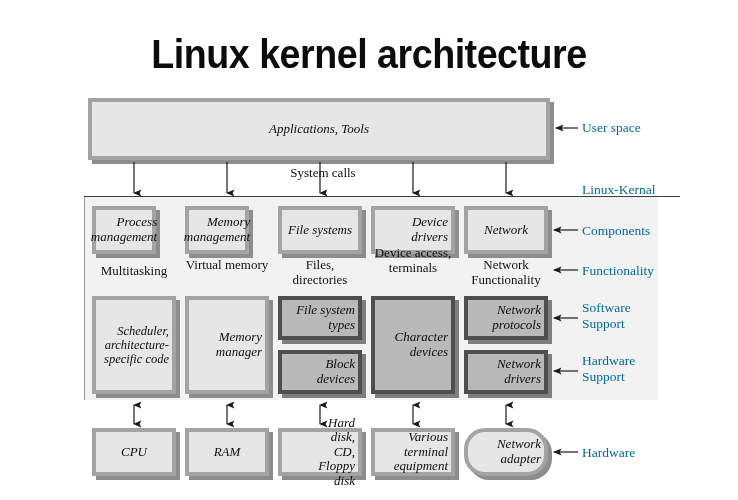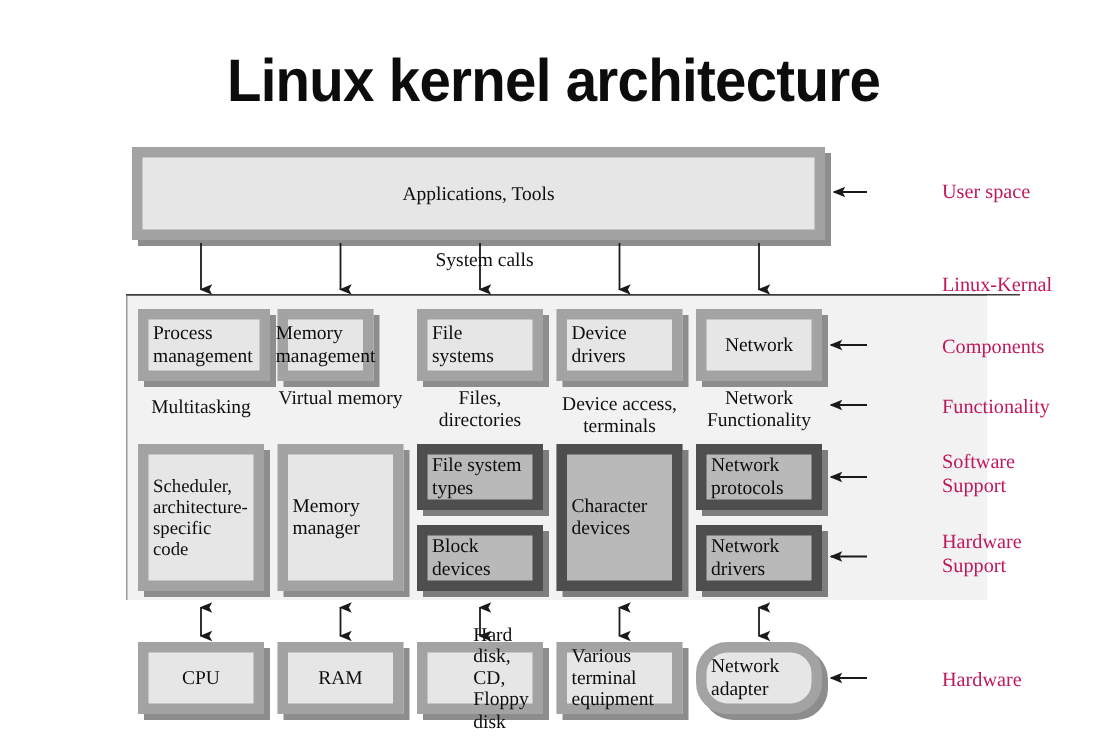--- a/index.html
+++ b/index.html
@@ -37,30 +37,31 @@
     color: #0c0c0c;
     transform: scaleX(0.94);
     transform-origin: center top;
     white-space: nowrap;
   }
 
   
   .box {
     position: absolute;
     box-sizing: border-box;
-    border: 7px solid #a3a3a3;
+    border: 4px solid #a3a3a3;
     background: #e6e6e6;
     box-shadow: 4px 4px 0 0 #8d8d8d;
     display: flex;
     align-items: center;
     justify-content: center;
-    text-align: left;
+    text-align: right;
     font-size: 13px;
     line-height: 1.12;
     color: #0d0d0d;
+    font-style: italic;
   }
   .box.dark {
     background: #b9b9b9;
     box-shadow: 4px 4px 0 0 #7e7e7e;
     border-color: #4e4e4e;
   }
   .box .lbl { padding: 0 3px; }
 
   
   .kernel-panel {
@@ -81,23 +82,22 @@
     width: 596px;
     height: 0;
     border-top: 1px solid #3c3c3c;
   }
 
   
   .side-label {
     position: absolute;
     font-size: 13.5px;
     line-height: 1.15;
-    color: #be185d;
+    color: #0369a1;
     white-space: nowrap;
-    margin-left: 46px;
   }
   .side-label.two { line-height: 1.18; }
 
   
   .inline-label {
     position: absolute;
     text-align: center;
     font-size: 13px;
     line-height: 1.15;
     color: #101010;
@@ -123,41 +123,41 @@
     <span class="lbl">Applications, Tools</span>
   </div>
   <div class="side-label" style="left:582px; top:120px;">User space</div>
 
   <div class="inline-label" style="left:268px; top:166px; width:110px;">System calls</div>
 
   <div class="kernel-panel"></div>
   <div class="kernel-toprule"></div>
   <div class="side-label" style="left:582px; top:182px;">Linux-Kernal</div>
 
-  <div class="box" style="left:92px; top:206px; width:88px; height:48px;">
+  <div class="box" style="left:92px; top:206px; width:64px; height:48px;">
     <span class="lbl">Process management</span>
   </div>
   <div class="box" style="left:185px; top:206px; width:64px; height:48px;">
     <span class="lbl">Memory management</span>
   </div>
   <div class="box" style="left:278px; top:206px; width:84px; height:48px;">
     <span class="lbl">File systems</span>
   </div>
   <div class="box" style="left:371px; top:206px; width:84px; height:48px;">
     <span class="lbl">Device drivers</span>
   </div>
   <div class="box" style="left:464px; top:206px; width:84px; height:48px;">
     <span class="lbl">Network</span>
   </div>
   <div class="side-label" style="left:582px; top:223px;">Components</div>
 
   <div class="inline-label" style="left:92px; top:264px; width:84px;">Multitasking</div>
   <div class="inline-label" style="left:185px; top:258px; width:84px;">Virtual memory</div>
   <div class="inline-label" style="left:278px; top:258px; width:84px;">Files, directories</div>
-  <div class="inline-label" style="left:369px; top:262px; width:88px;">Device access, terminals</div>
+  <div class="inline-label" style="left:369px; top:246px; width:88px;">Device access, terminals</div>
   <div class="inline-label" style="left:462px; top:258px; width:88px;">Network Functionality</div>
   <div class="side-label" style="left:582px; top:263px;">Functionality</div>
 
   <div class="box" style="left:92px; top:296px; width:84px; height:98px; font-size:12.5px;">
     <span class="lbl">Scheduler, architecture-specific code</span>
   </div>
 
   <div class="box" style="left:185px; top:296px; width:84px; height:98px;">
     <span class="lbl">Memory manager</span>
   </div>

